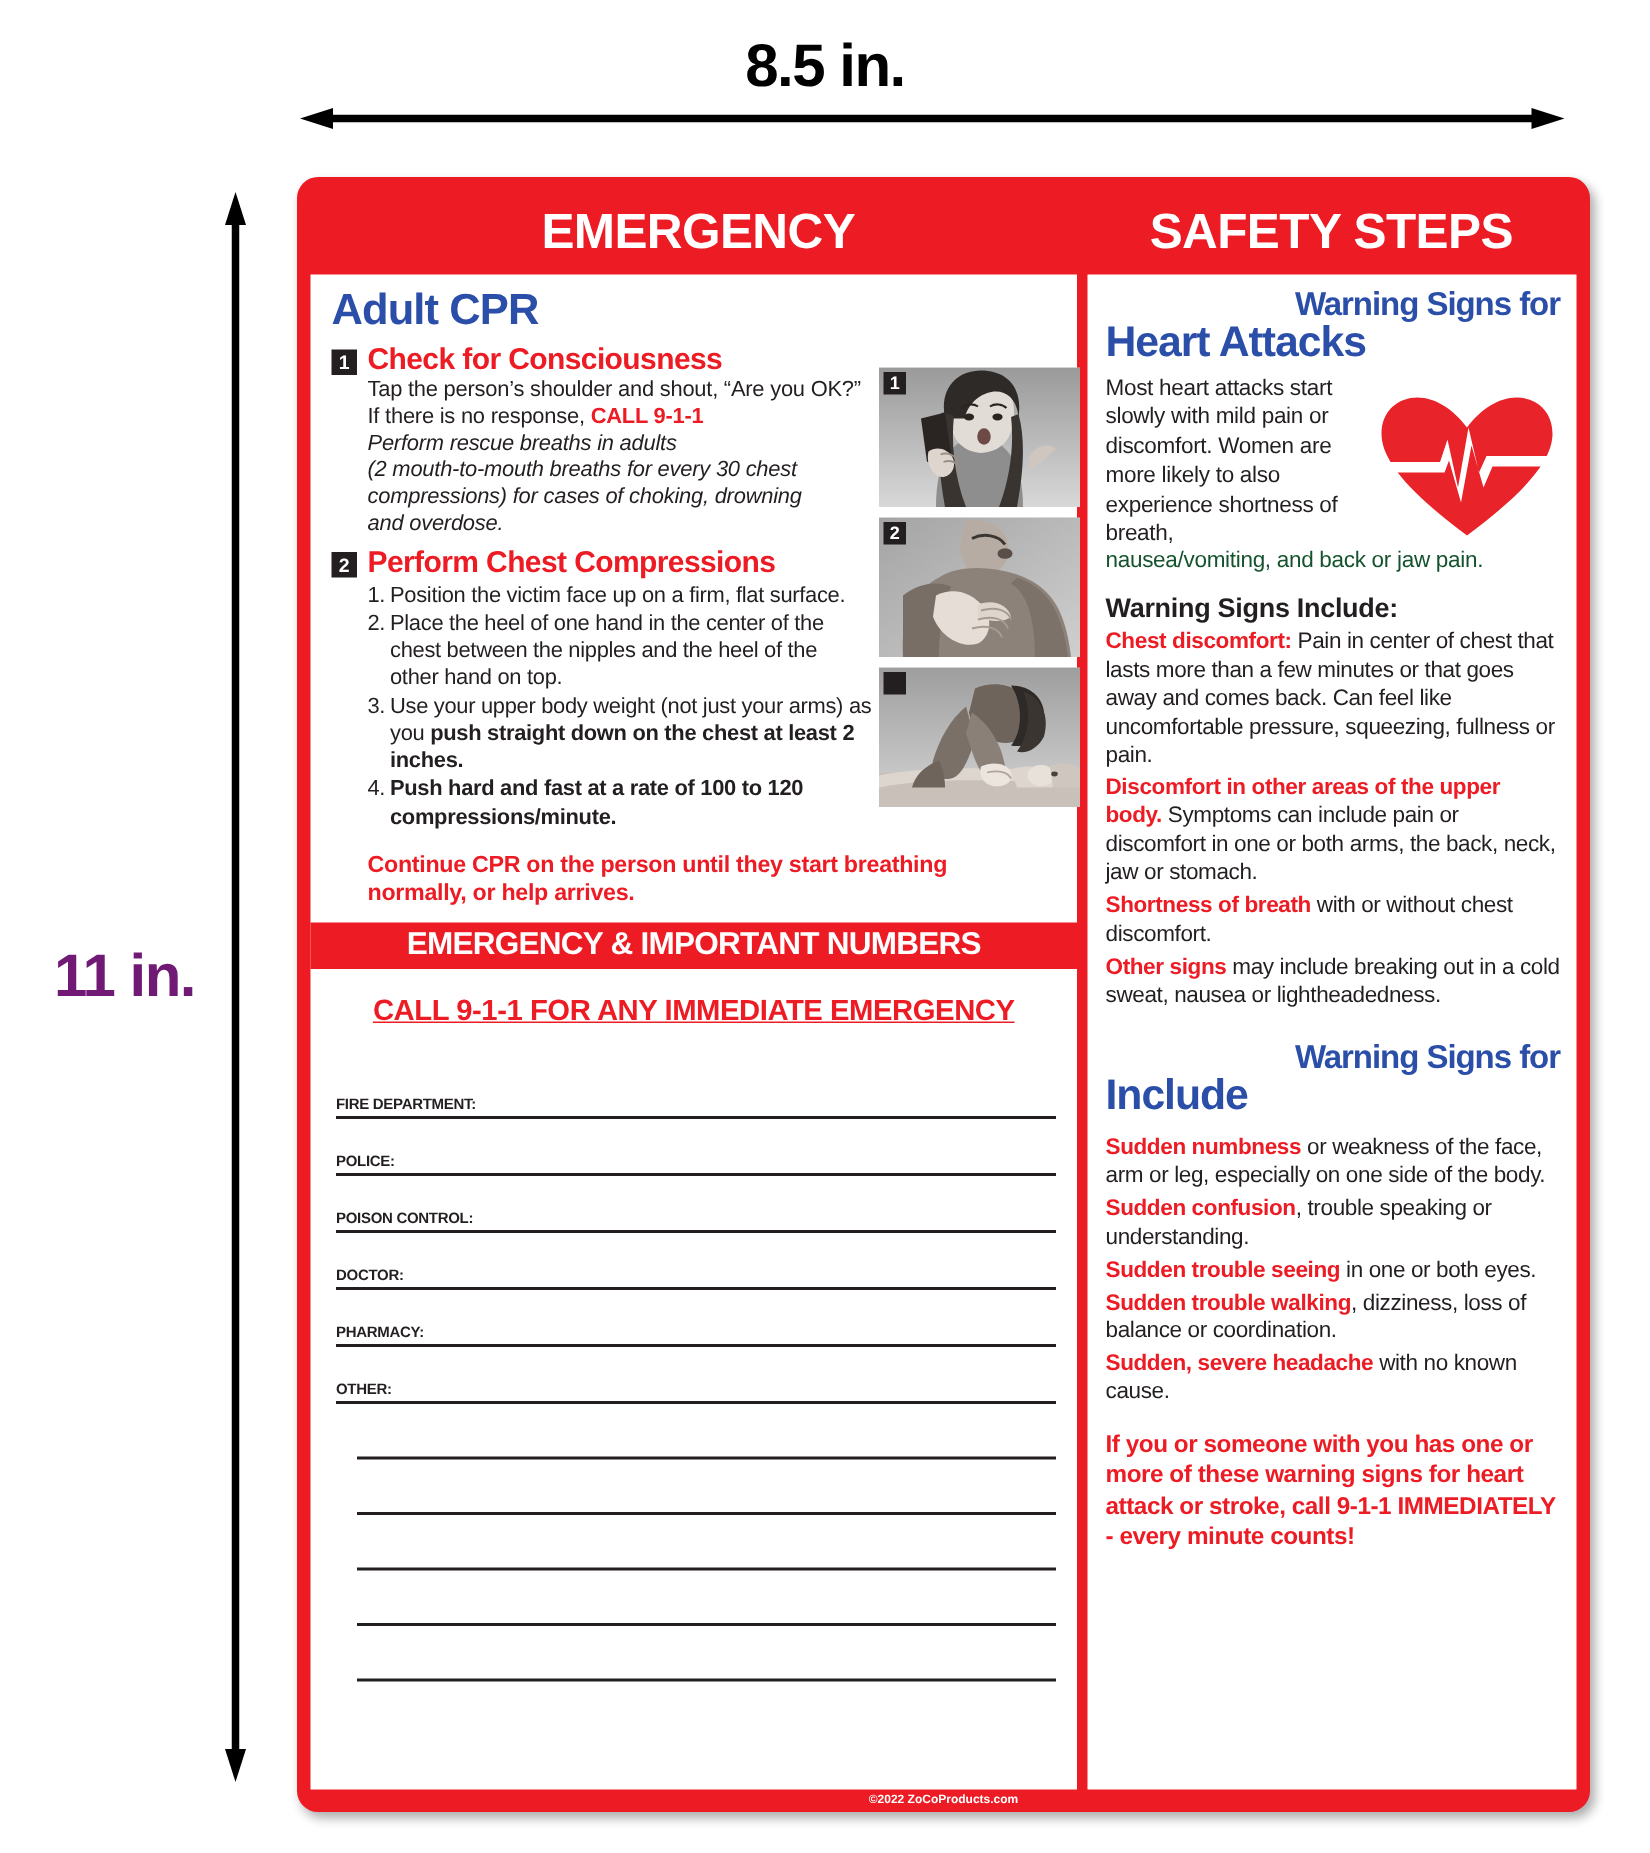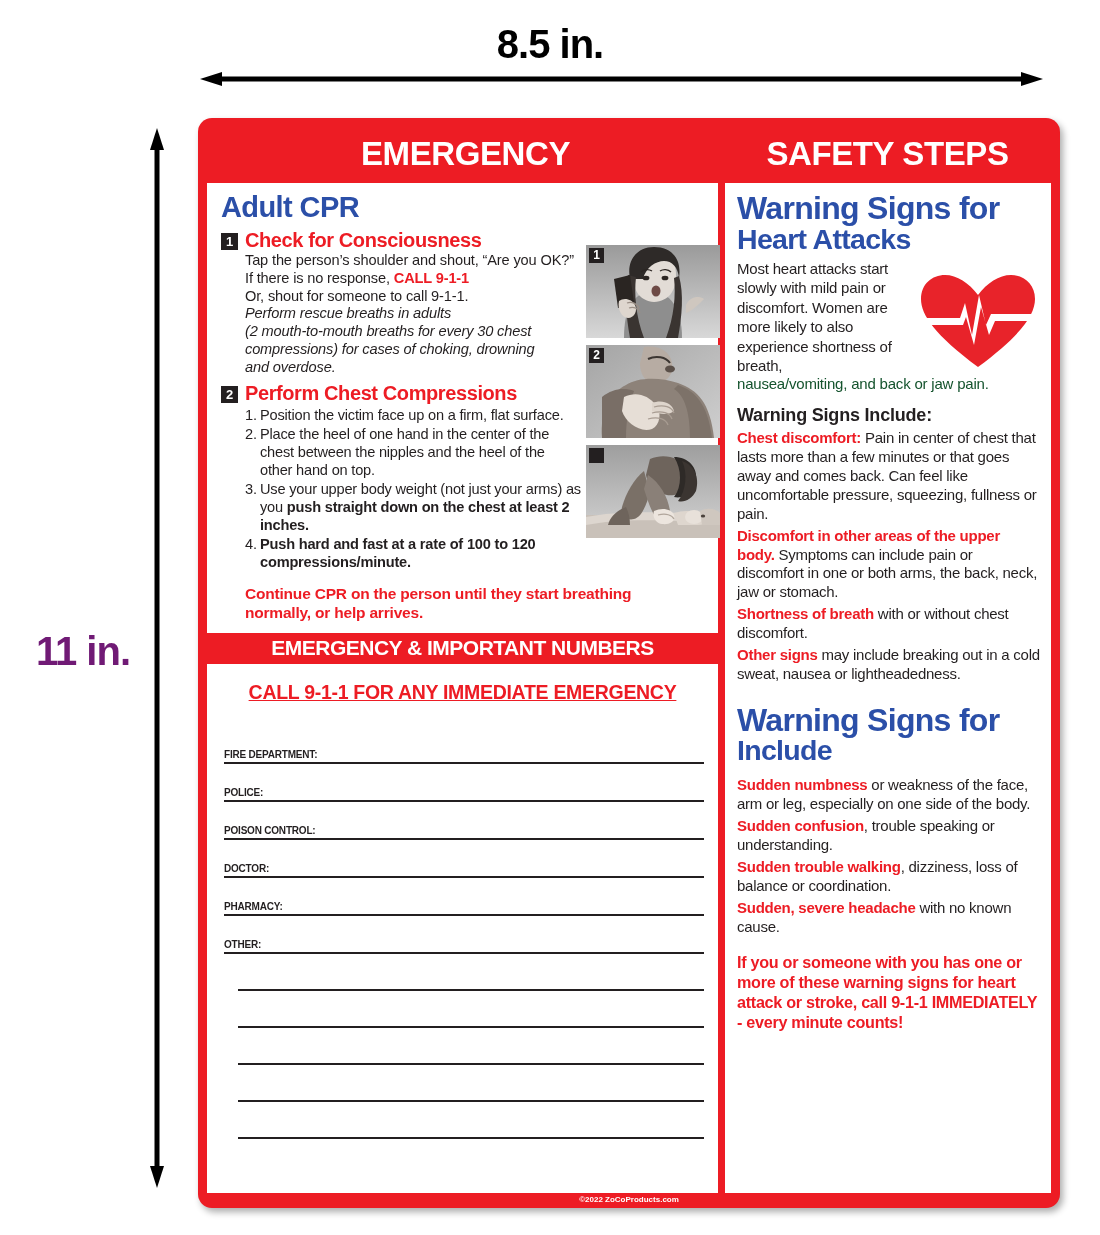--- a/index.html
+++ b/index.html
@@ -124,21 +124,21 @@
   .blank-line .rule {
     position: absolute; left: 14px; right: 0; bottom: 0;
     border-bottom: 2px solid #231f20;
   }
 
   
   .h-blue {
     color: #2b4fa8; font-weight: bold; letter-spacing: -0.7px;
     line-height: 1.02;
   }
-  .h-blue .l1 { font-size: 32px; display: block; }
+  .h-blue .l1 { font-size: 22px; display: block; text-align: right; }
   .h-blue .l2 { font-size: 28.5px; display: block; }
   .intro-flex { display: flex; align-items: flex-start; margin-top: 5px; }
   .intro-text {
     font-size: 15px; line-height: 1.3; color: #231f20;
     letter-spacing: -0.2px; width: 176px;
   }
   .heart-ico { width: 118px; margin: 14px 0 0 6px; flex: none; }
   .intro-tail {
     font-size: 15px; line-height: 1.3; color: #14532d;
     letter-spacing: -0.2px; margin-top: -2px;
@@ -197,21 +197,20 @@
 
           <div class="h-adult-cpr">Adult CPR</div>
 
           <div class="step-row">
             <div class="step-badge">1</div>
             <div class="step-title">Check for Consciousness</div>
           </div>
           <div class="step-body">
             <div>Tap the person’s shoulder and shout, “Are you OK?”</div>
             <div><span>If  there is no response, </span><span class="red">CALL 9-1-1</span></div>
-            <div>Or, shout for someone to call 9-1-1.</div>
             <div class="ital">Perform rescue breaths in adults</div>
             <div class="ital">(2 mouth-to-mouth breaths for every 30 chest</div>
             <div class="ital">compressions) for cases of choking, drowning</div>
             <div class="ital">and overdose.</div>
           </div>
 
           <div class="step-row" style="margin-top:5px;">
             <div class="step-badge">2</div>
             <div class="step-title">Perform Chest Compressions</div>
           </div>
@@ -403,20 +402,23 @@
           <span class="l2">Include</span>
         </div>
 
         <div class="sign-p" style="margin-top:11px;">
           <span class="rb">Sudden numbness</span><span> or weakness of the face, arm or leg, especially on one side of the body.</span>
         </div>
         <div class="sign-p">
           <span class="rb">Sudden confusion</span><span>, trouble speaking or understanding.</span>
         </div>
         <div class="sign-p">
+          <span class="rb">Sudden trouble seeing</span><span> in one or both eyes.</span>
+        </div>
+        <div class="sign-p">
           <span class="rb">Sudden trouble walking</span><span>, dizziness, loss of balance or coordination.</span>
         </div>
         <div class="sign-p">
           <span class="rb">Sudden, severe headache</span><span> with no known cause.</span>
         </div>
 
         <div class="final-alert">If you or someone with you has one or more of these warning signs for heart attack or stroke, call 9-1-1 IMMEDIATELY - every minute counts!</div>
       </div>
     </div>
 

